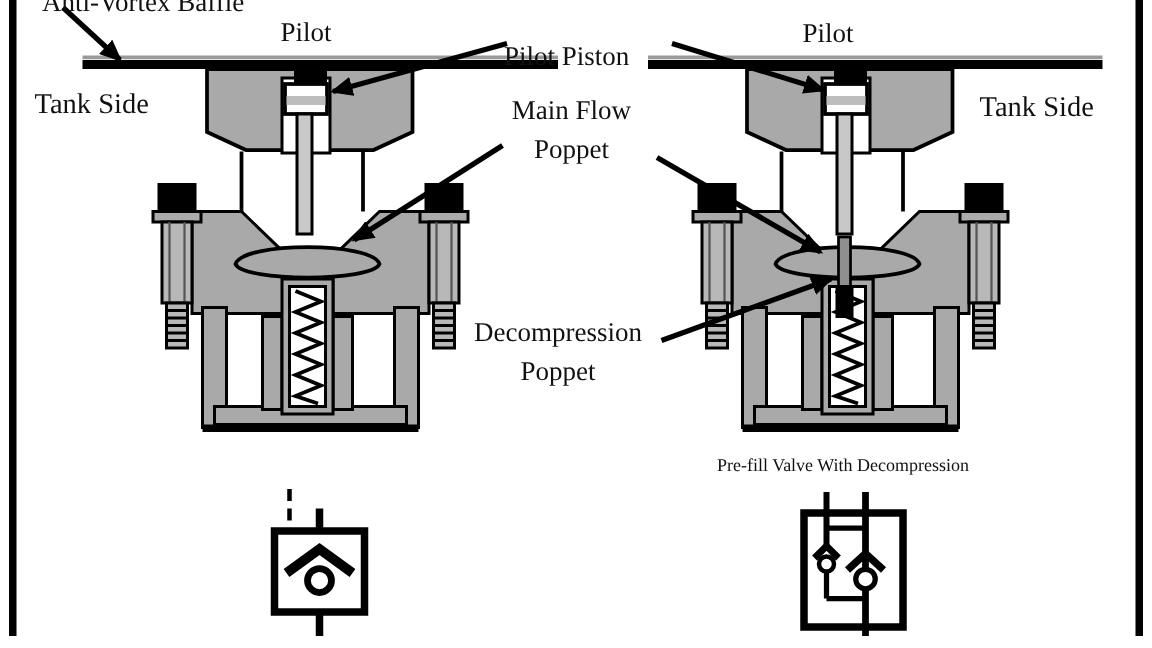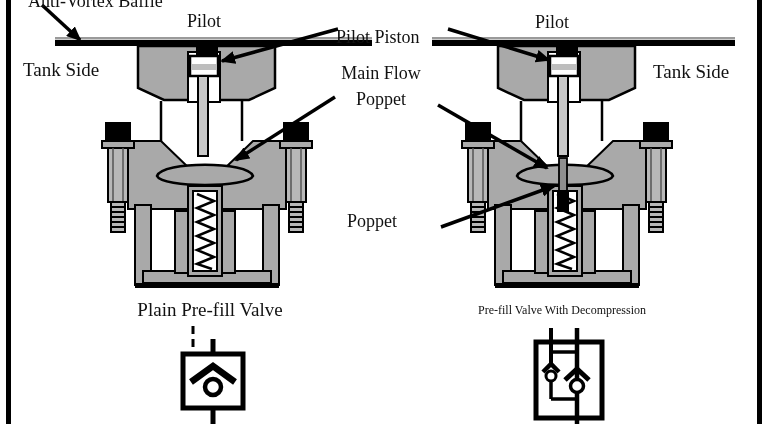--- a/index.html
+++ b/index.html
@@ -161,23 +161,23 @@
   <div class="lbl" id="lbl-pilot-right">Pilot</div>
   <div class="lbl" id="lbl-tank-left">Tank Side</div>
   <div class="lbl" id="lbl-tank-right">Tank Side</div>
 
   <div class="lbl ctr two" id="lbl-mainflow">
     <div>Main Flow</div>
     <div>Poppet</div>
   </div>
 
   <div class="lbl ctr two" id="lbl-decomp">
+    <div>Decompression</div>
     <div>Poppet</div>
   </div>
 
 
-  <div class="lbl ctr" id="cap-left">Plain Pre-fill Valve</div>
   <div class="lbl ctr" id="cap-right">Pre-fill Valve With Decompression</div>
 
   <div class="lbl faint" id="fig-cap">Fig. 22 Pre-fill Symbol</div>
   <div class="lbl ctr faint" id="sym-cap">Symbol</div>
 
 </div>
 
 </body></html>

